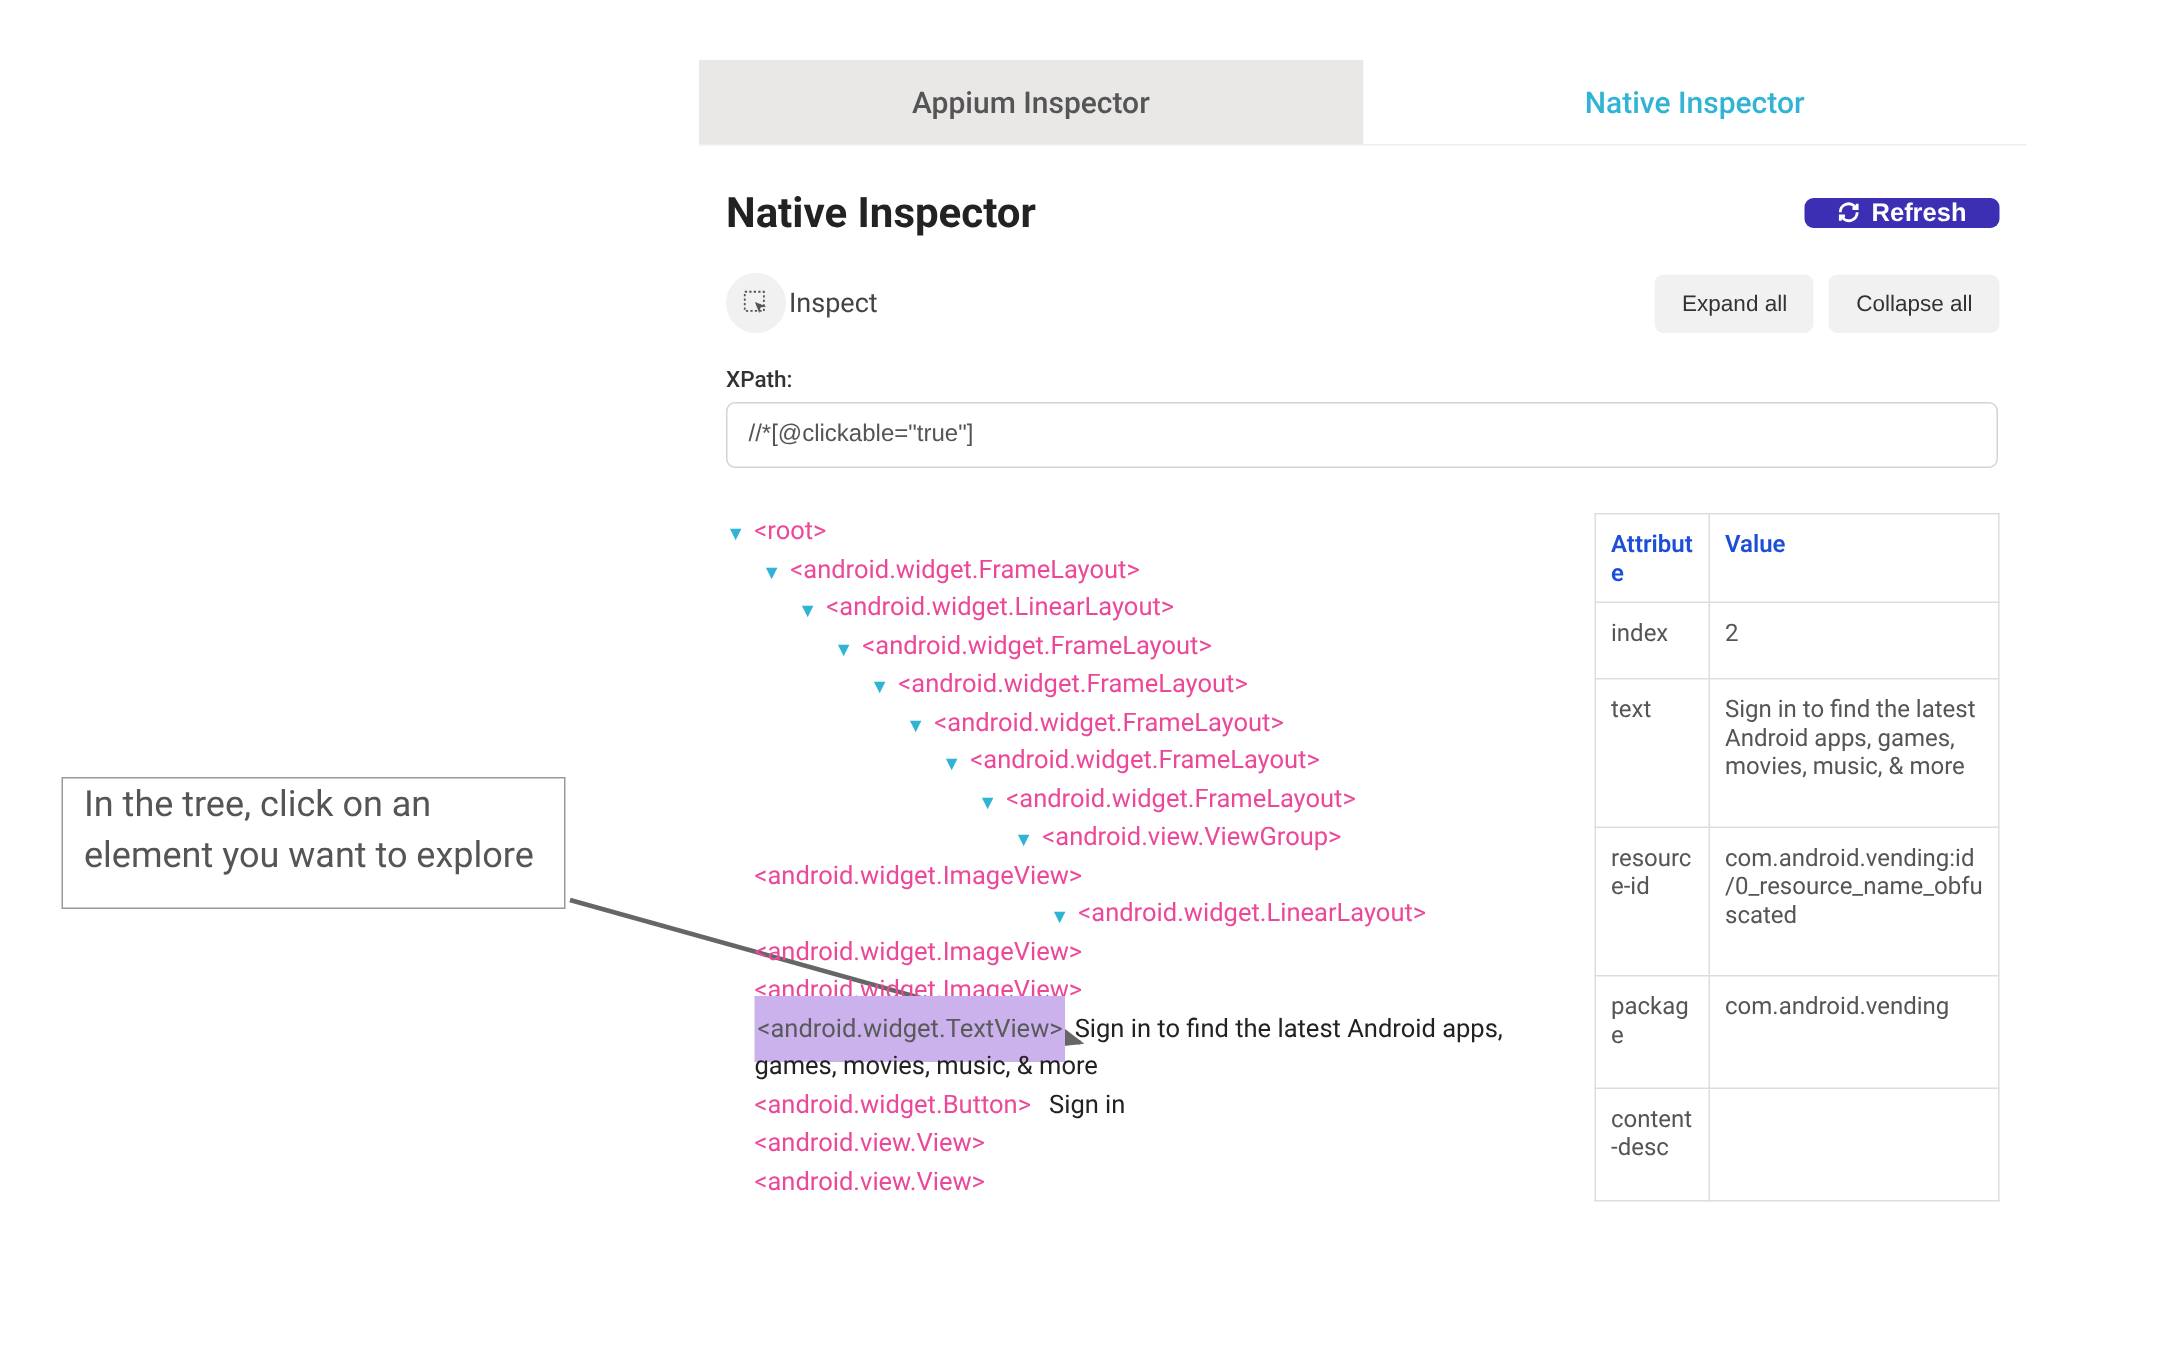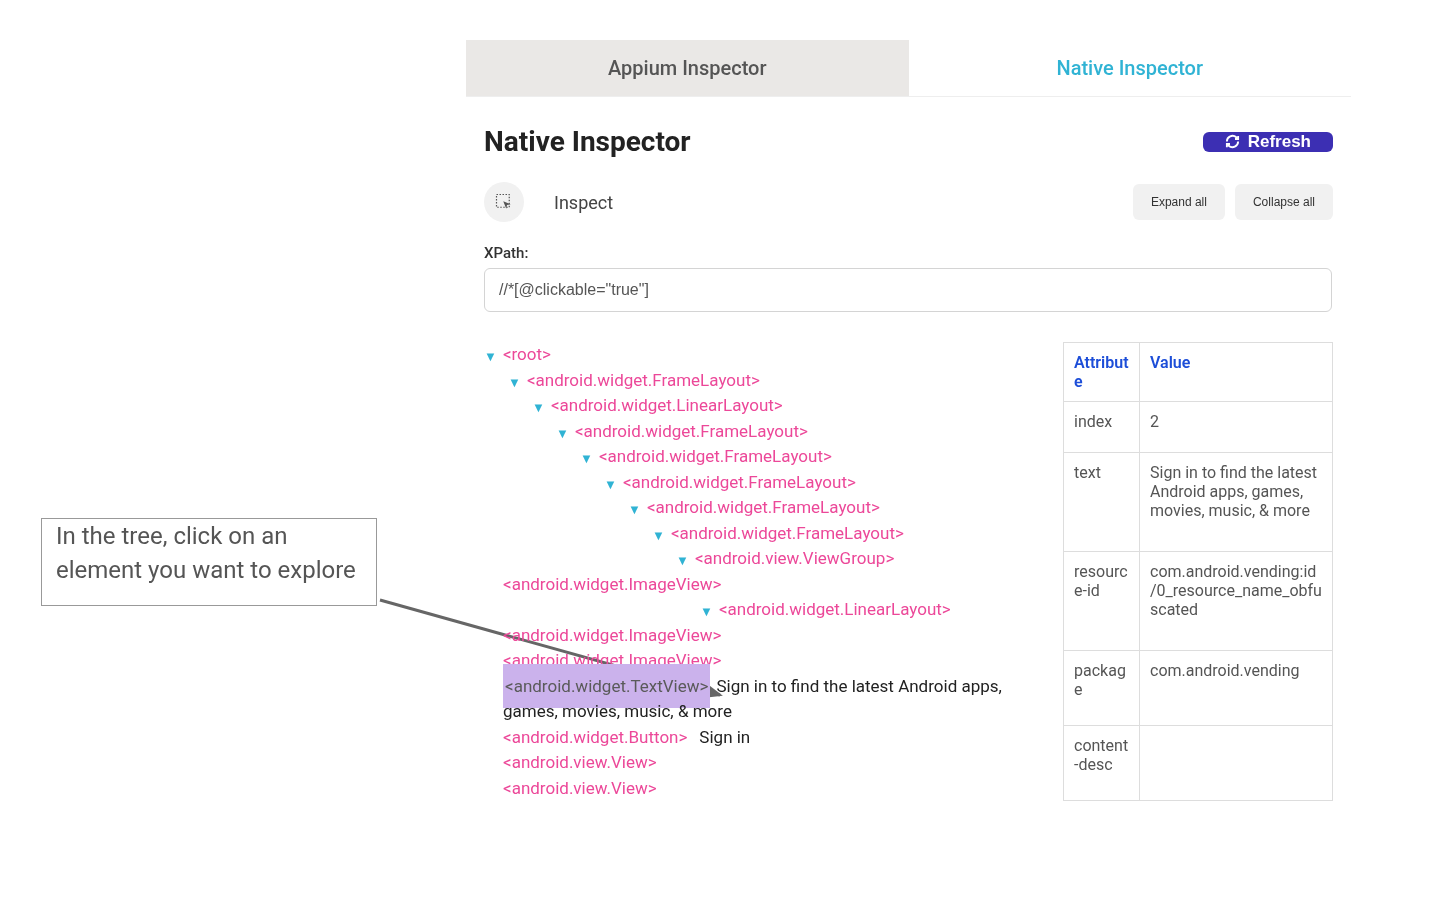--- a/index.html
+++ b/index.html
@@ -88,21 +88,21 @@
   .toolbar-row {
     display: flex;
     justify-content: space-between;
     align-items: center;
     margin-top: 24px;
     padding: 0 18px;
   }
   .inspect-group {
     display: flex;
     align-items: center;
-    gap: 30px;
+    gap: 2px;
   }
   .inspect-btn {
     width: 40px;
     height: 40px;
     border-radius: 50%;
     background: #f1f1f1;
     border: none;
     display: flex;
     align-items: center;
     justify-content: center;
@@ -111,21 +111,21 @@
   .inspect-label {
     font-size: 18px;
     color: #444;
   }
   .btn-group { display: flex; gap: 10px; }
   .pill-btn {
     background: #f1f1f1;
     border: none;
     border-radius: 6px;
     padding: 11px 18px;
-    font-size: 12px;
+    font-size: 15px;
     color: #333;
     cursor: pointer;
     font-weight: 500;
   }
   .xpath-section {
     margin-top: 22px;
     padding: 0 18px;
   }
   .xpath-label {
     font-size: 15px;

